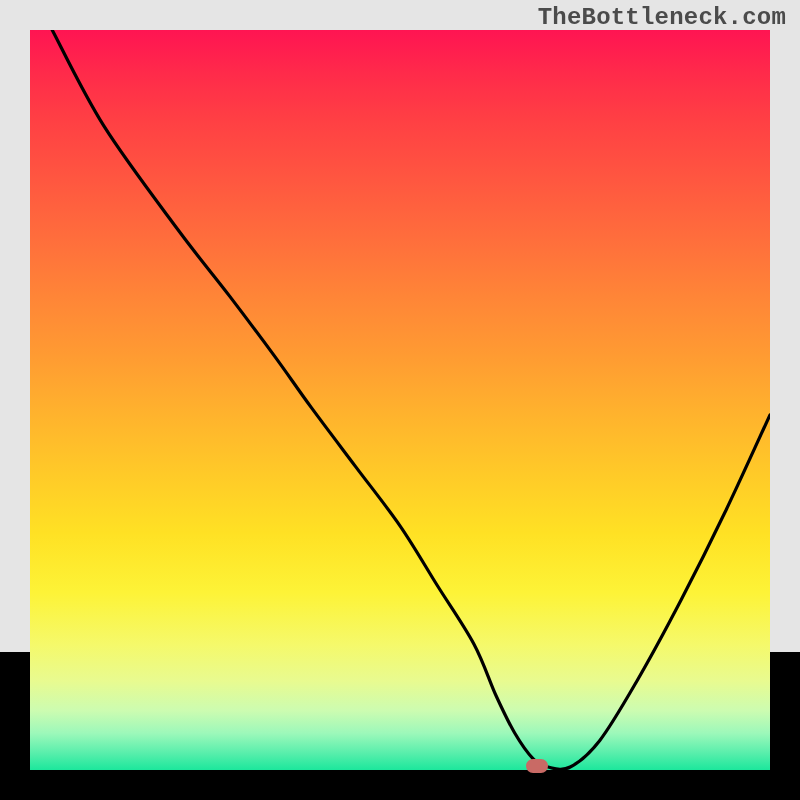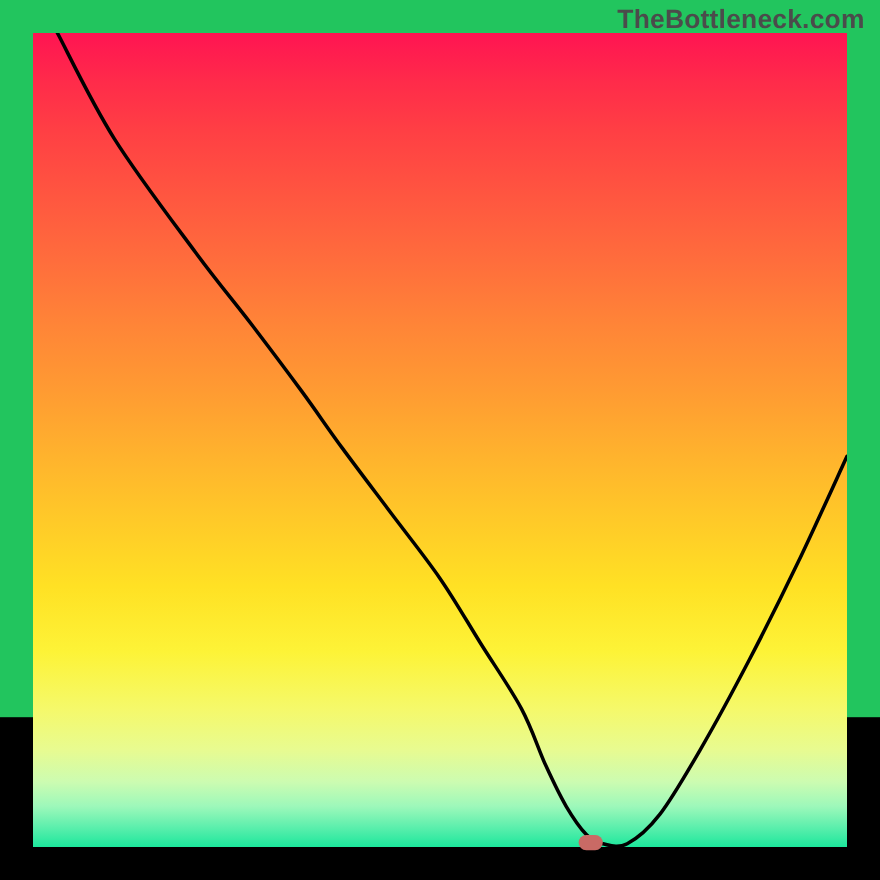--- a/index.html
+++ b/index.html
@@ -8,21 +8,22 @@
     width: 800px;
     height: 800px;
     background: #000;
     overflow: hidden;
     font-family: Arial, Helvetica, sans-serif;
   }
   .frame {
     position: relative;
     width: 800px;
     height: 652px;
-    background: #22c55e;
+    background: #e5e5e5;
+    font-family: Liberation Mono, monospace;
   }
   .watermark {
     position: absolute;
     top: 4px;
     right: 14px;
     font-size: 24px;
     font-weight: 600;
     color: #4b4b4b;
     letter-spacing: 0.2px;
     z-index: 10;

